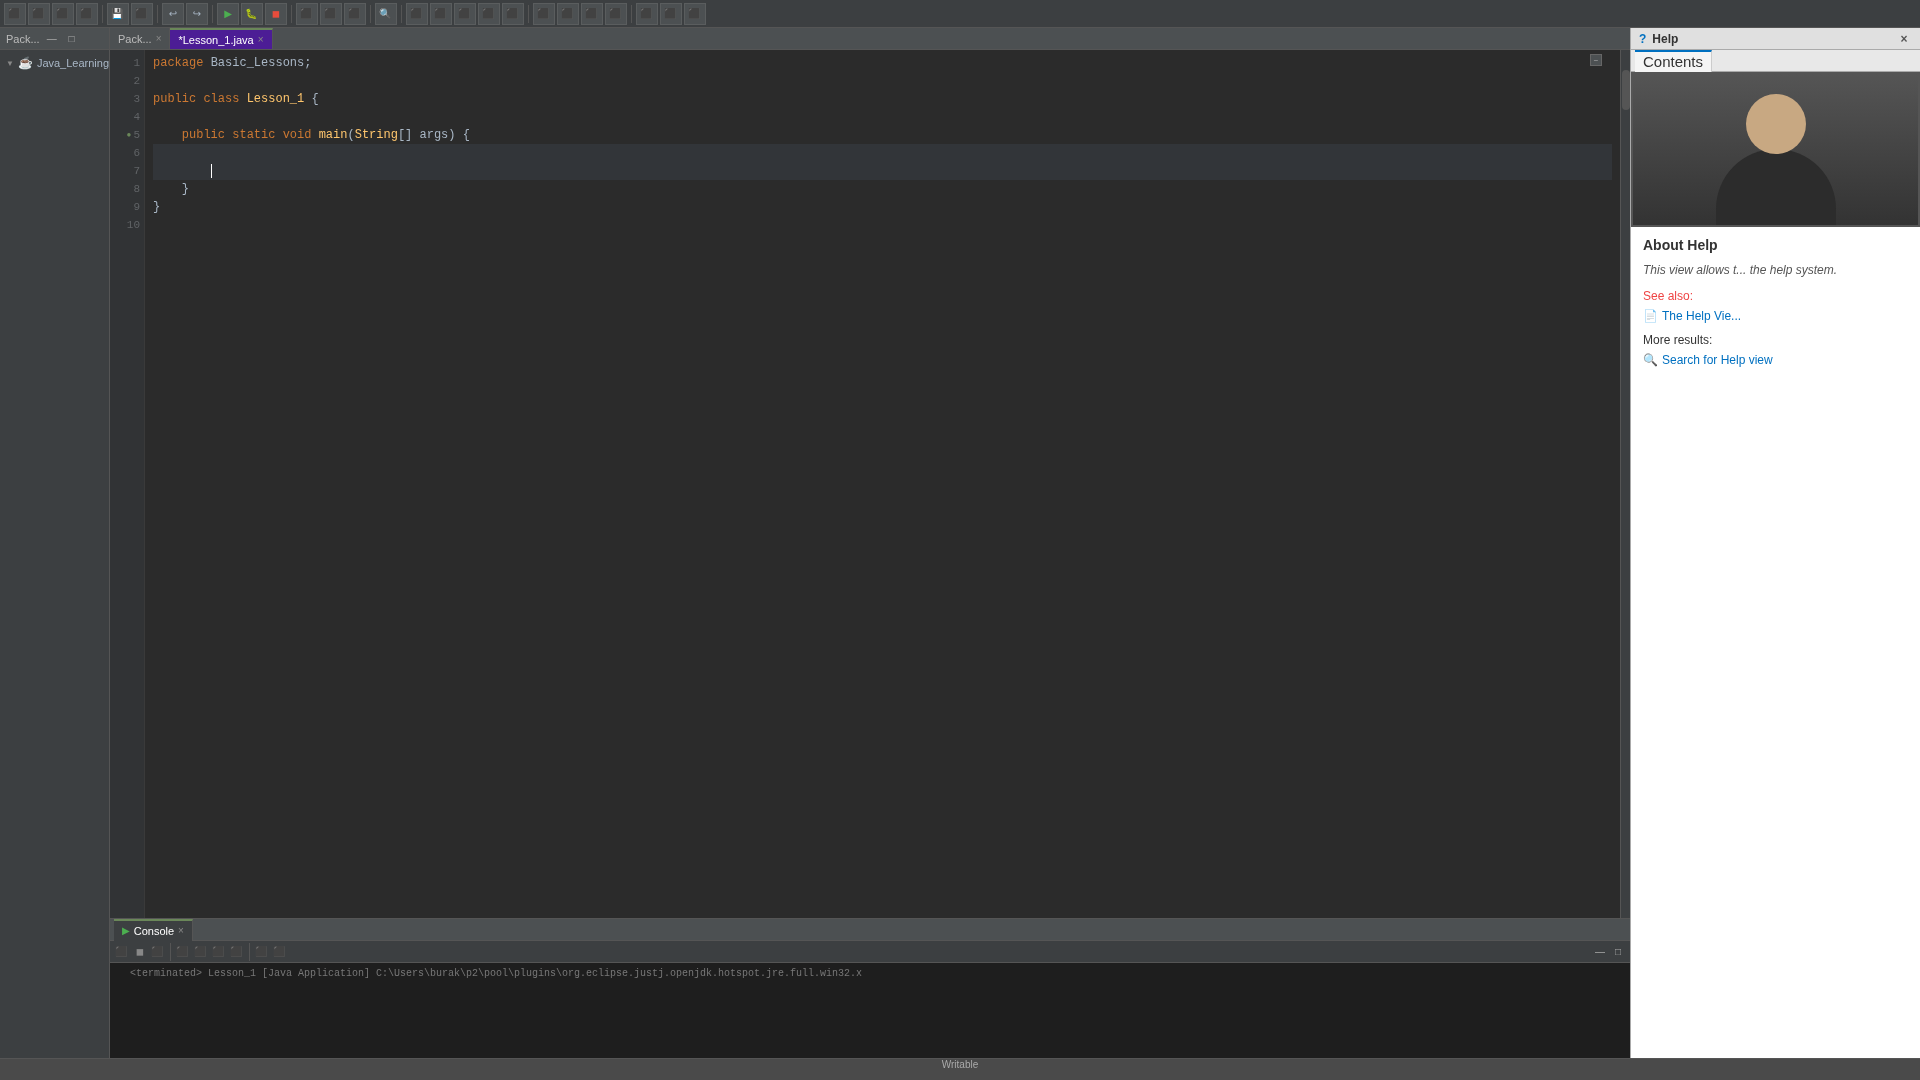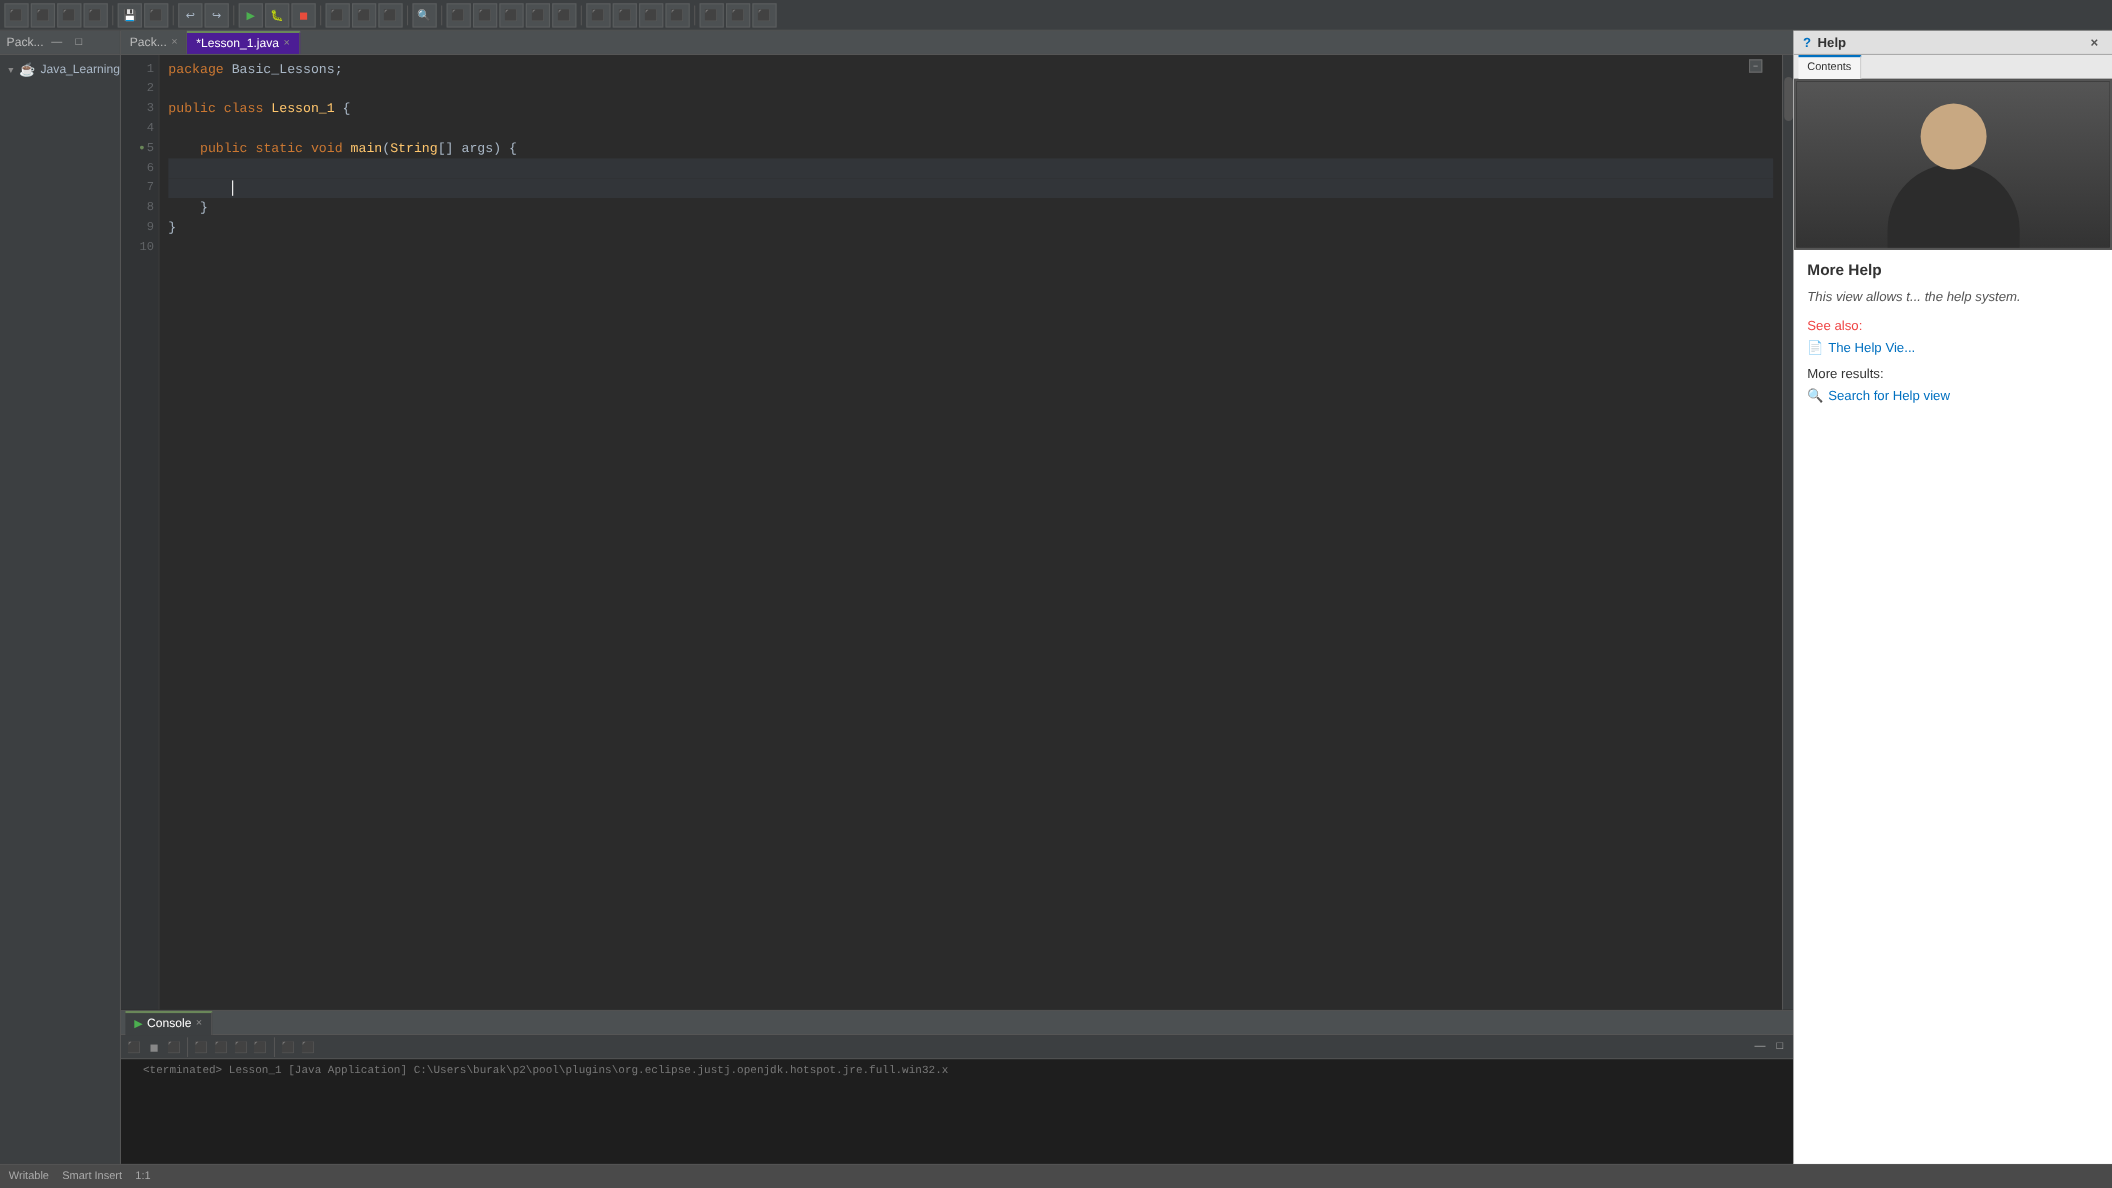--- a/index.html
+++ b/index.html
@@ -279,21 +279,21 @@
       display: flex;
       align-items: center;
       padding: 0 4px;
       gap: 0;
     }
     .help-tab {
       padding: 0 8px;
       height: 22px;
       display: flex;
       align-items: center;
-      font-size: 10px;
+      font-size: 15px;
       color: #333;
       cursor: pointer;
       border-right: 1px solid #ccc;
     }
     .help-tab.active {
       background: #f5f5f5;
       border-top: 2px solid #0070c0;
     }
     .help-content {
       flex: 1;
@@ -387,20 +387,21 @@
     .status-bar {
       height: 22px;
       background: #4a4a4a;
       border-top: 1px solid #555;
       display: flex;
       align-items: center;
       padding: 0 8px;
       font-size: 10px;
       color: #aaa;
       gap: 12px;
+      flex-direction: column;
     }
 
     
     .side-collapse-btn {
       position: absolute;
       right: 14px;
       width: 12px;
       height: 12px;
       background: #4c5052;
       border: 1px solid #666;
@@ -595,21 +596,21 @@
 
     <div style="position:relative;">
       <div class="webcam-overlay" style="position:relative;width:100%;height:155px;right:auto;top:auto;">
         <div class="person-bg"></div>
         <div class="person-body"></div>
         <div class="person-head"></div>
       </div>
     </div>
 
     <div class="help-content">
-      <div class="help-title">More Help</div>
+      <div class="help-title">About Help</div>
       <div class="help-body-text">This view allows t... the help system.</div>
       <div class="help-see-also">
         <span>See also:</span>
       </div>
       <a class="help-link">
         <span style="color:#0070c0;">📄</span>
         <span>The Help Vie...</span>
       </a>
       <div class="help-more-results">
         <span>More results:</span>

